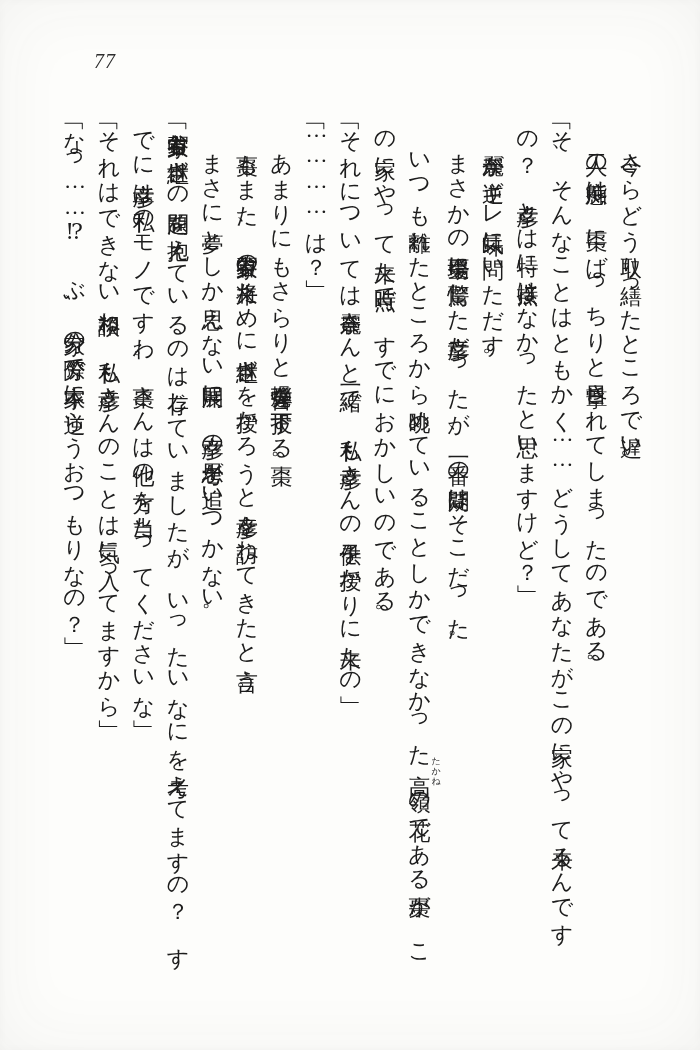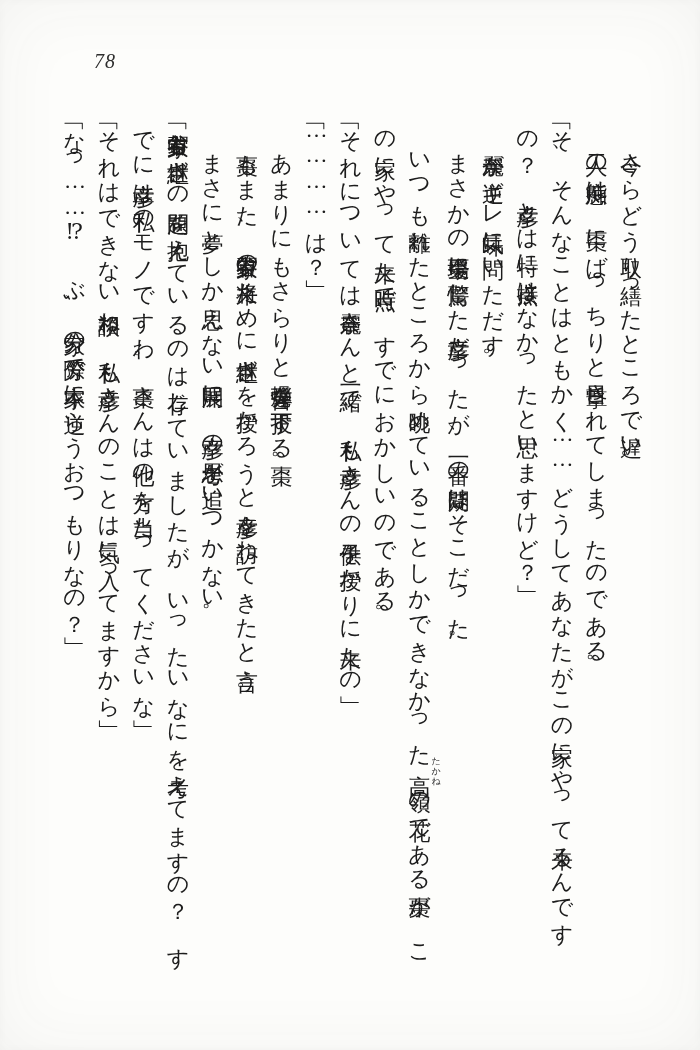--- a/index.html
+++ b/index.html
@@ -51,21 +51,21 @@
     rt {
       font-size: 9px;
       letter-spacing: 0;
       color: #2a2a2a;
     }
   </style>
 </head>
 <body>
 
 <div class="page">
-  <div class="page-number">78</div>
+  <div class="page-number">77</div>
   <div class="text-area" id="text-area">
       <p class="indent">今さらどう取り繕ったところで遅い。</p>
       <p class="indent">二人の痴態は、棗にばっちりと目撃されてしまったのである。</p>
       <p>「そ、そんなことはともかく……どうしてあなたがこの家にやって来るんですの？　幸彦とは特に接点はなかったと思いますけど？」</p>
       <p class="indent">麗奈が逆ギレ気味に問いただす。</p>
       <p class="indent">まさかの棗登場に驚愕した幸彦だったが、一番の疑問はそこだった。</p>
       <p class="indent">いつも離れたところから眺めていることしかできなかった<ruby>高嶺<rt>たかね</rt></ruby>の花である棗が、この家にやって来た時点で、すでにおかしいのである。</p>
       <p>「それについては麗奈さんと一緒で、私も幸彦さんの子供を授かりに来たの」</p>
       <p>「…………は？」</p>
       <p class="indent">あまりにもさらりと爆弾発言を投下する棗。</p>

